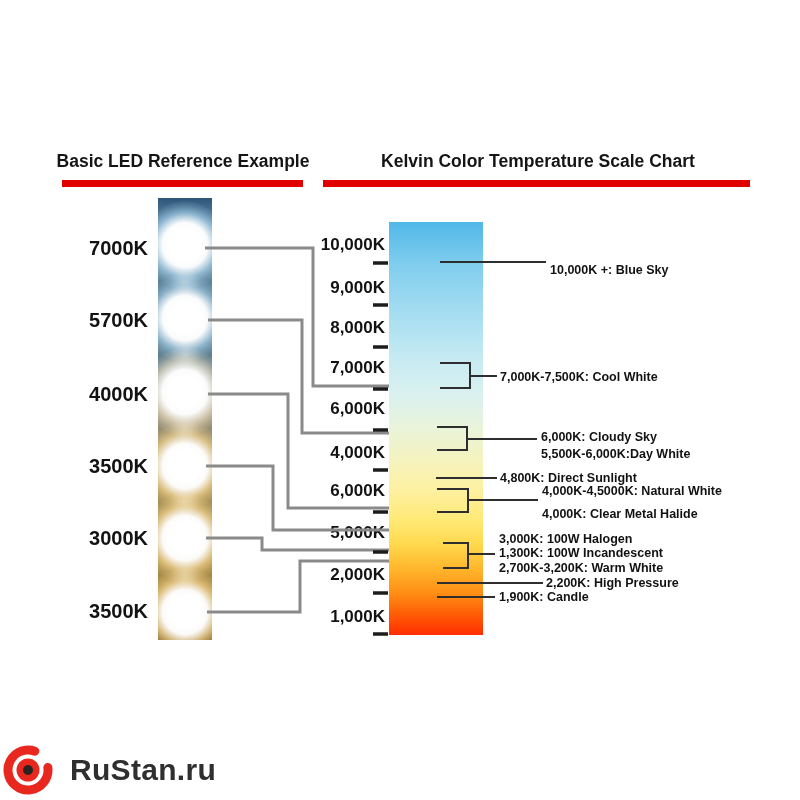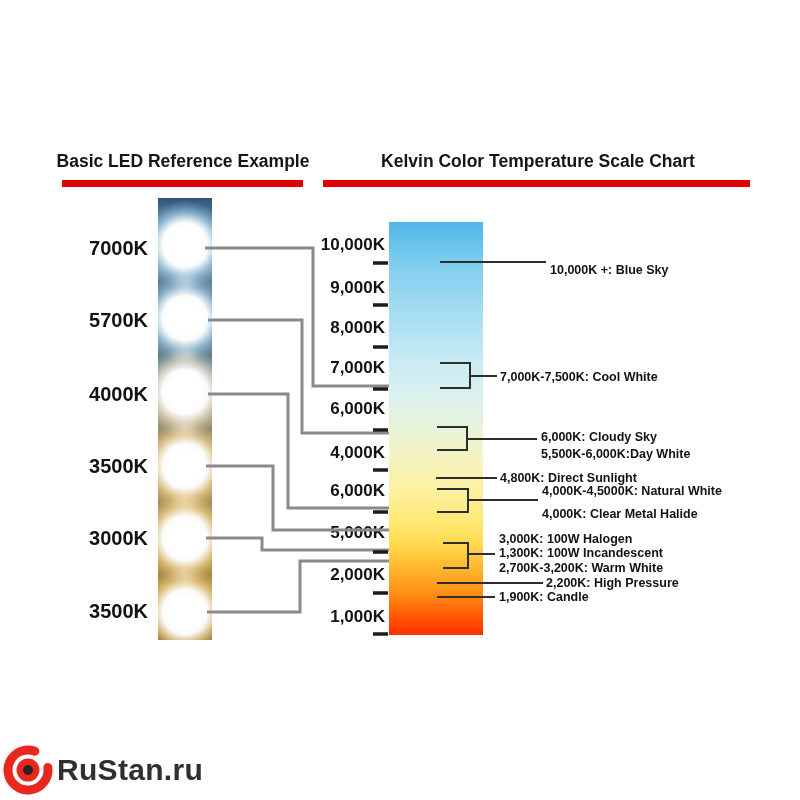--- a/index.html
+++ b/index.html
@@ -40,21 +40,21 @@
 
   .scale-label{position:absolute;left:290px;width:95px;text-align:right;font-weight:bold;
        font-size:17px;color:#121212;transform:translateY(-50%);}
 
   .ann{position:absolute;font-weight:bold;font-size:12.5px;color:#121212;
        white-space:nowrap;transform:translateY(-50%);}
 
   .overlay{position:absolute;left:0;top:0;pointer-events:none;}
 
   
-  .logo{position:absolute;left:1px;top:742px;display:flex;align-items:center;gap:0;}
+  .logo{position:absolute;left:1px;top:742px;display:flex;align-items:center;gap:13px;}
   .logo-text{font-weight:bold;font-size:30px;color:#2f2f2f;letter-spacing:0.3px;}
 </style>
 </head>
 <body>
 
 <div class="canvas">
 
   <div class="title" style="left:42px;top:151px;width:282px">Basic LED Reference Example</div>
   <div class="title" style="left:328px;top:151px;width:420px">Kelvin Color Temperature Scale Chart</div>
   <div class="redbar" style="left:62px;top:180px;width:241px"></div>

